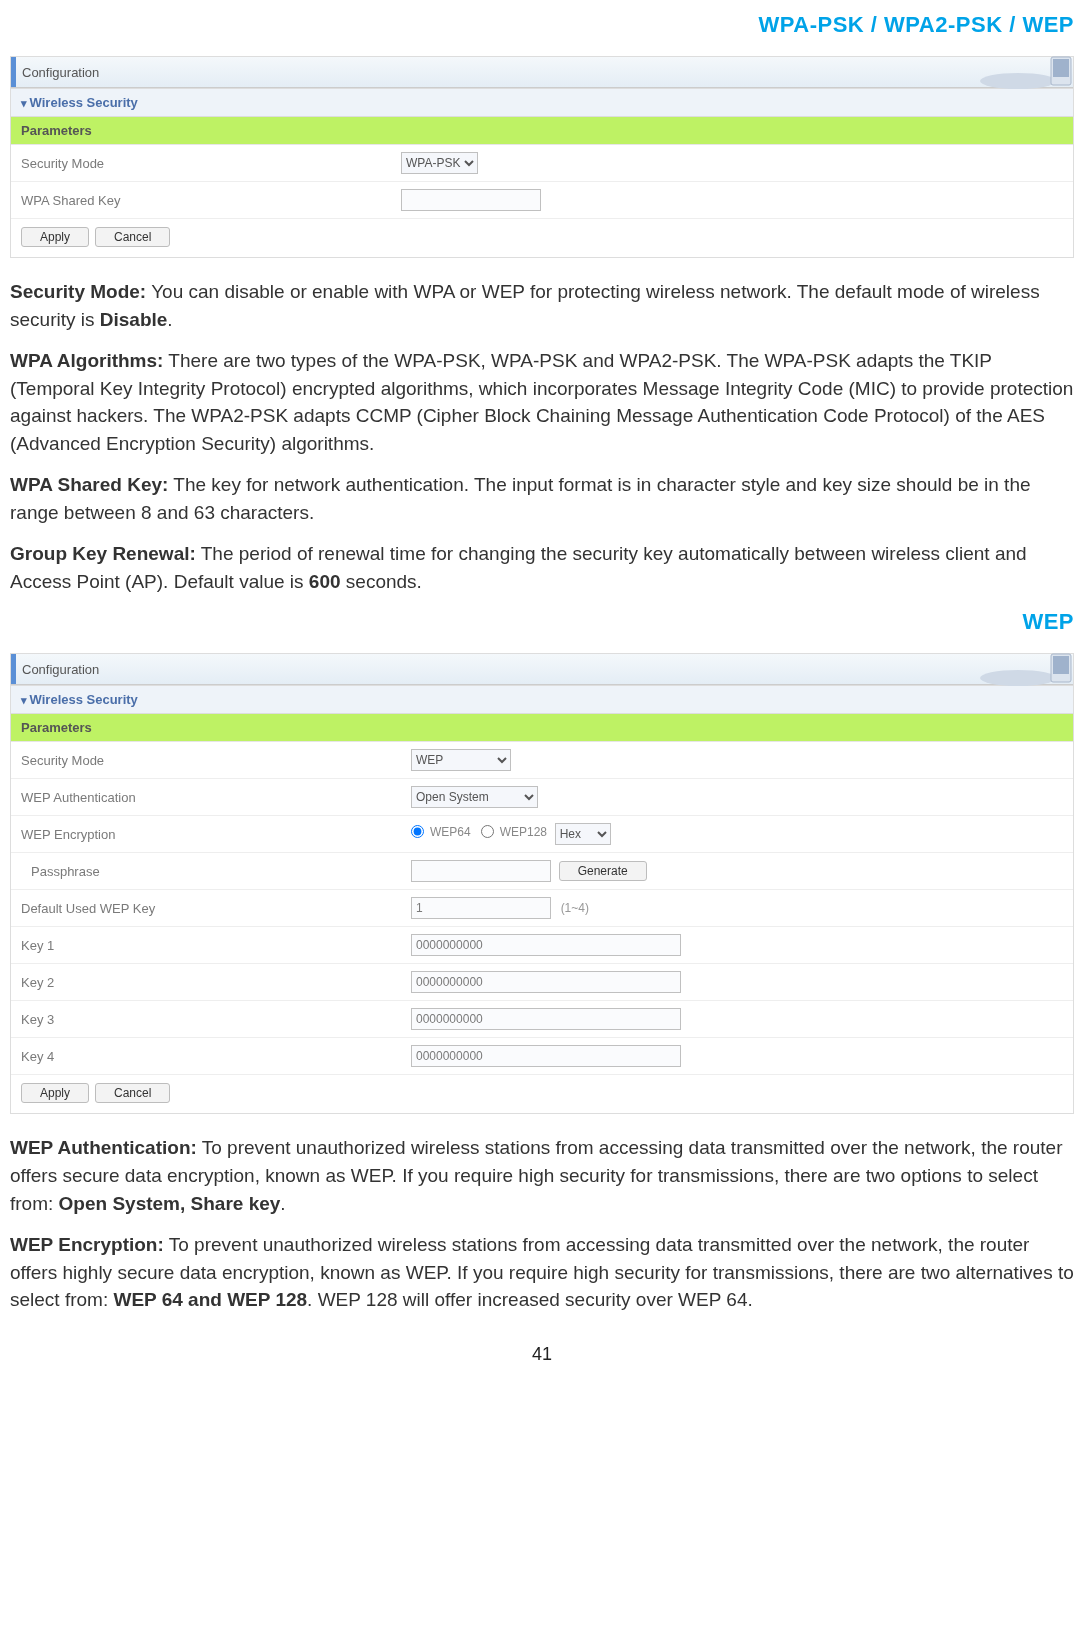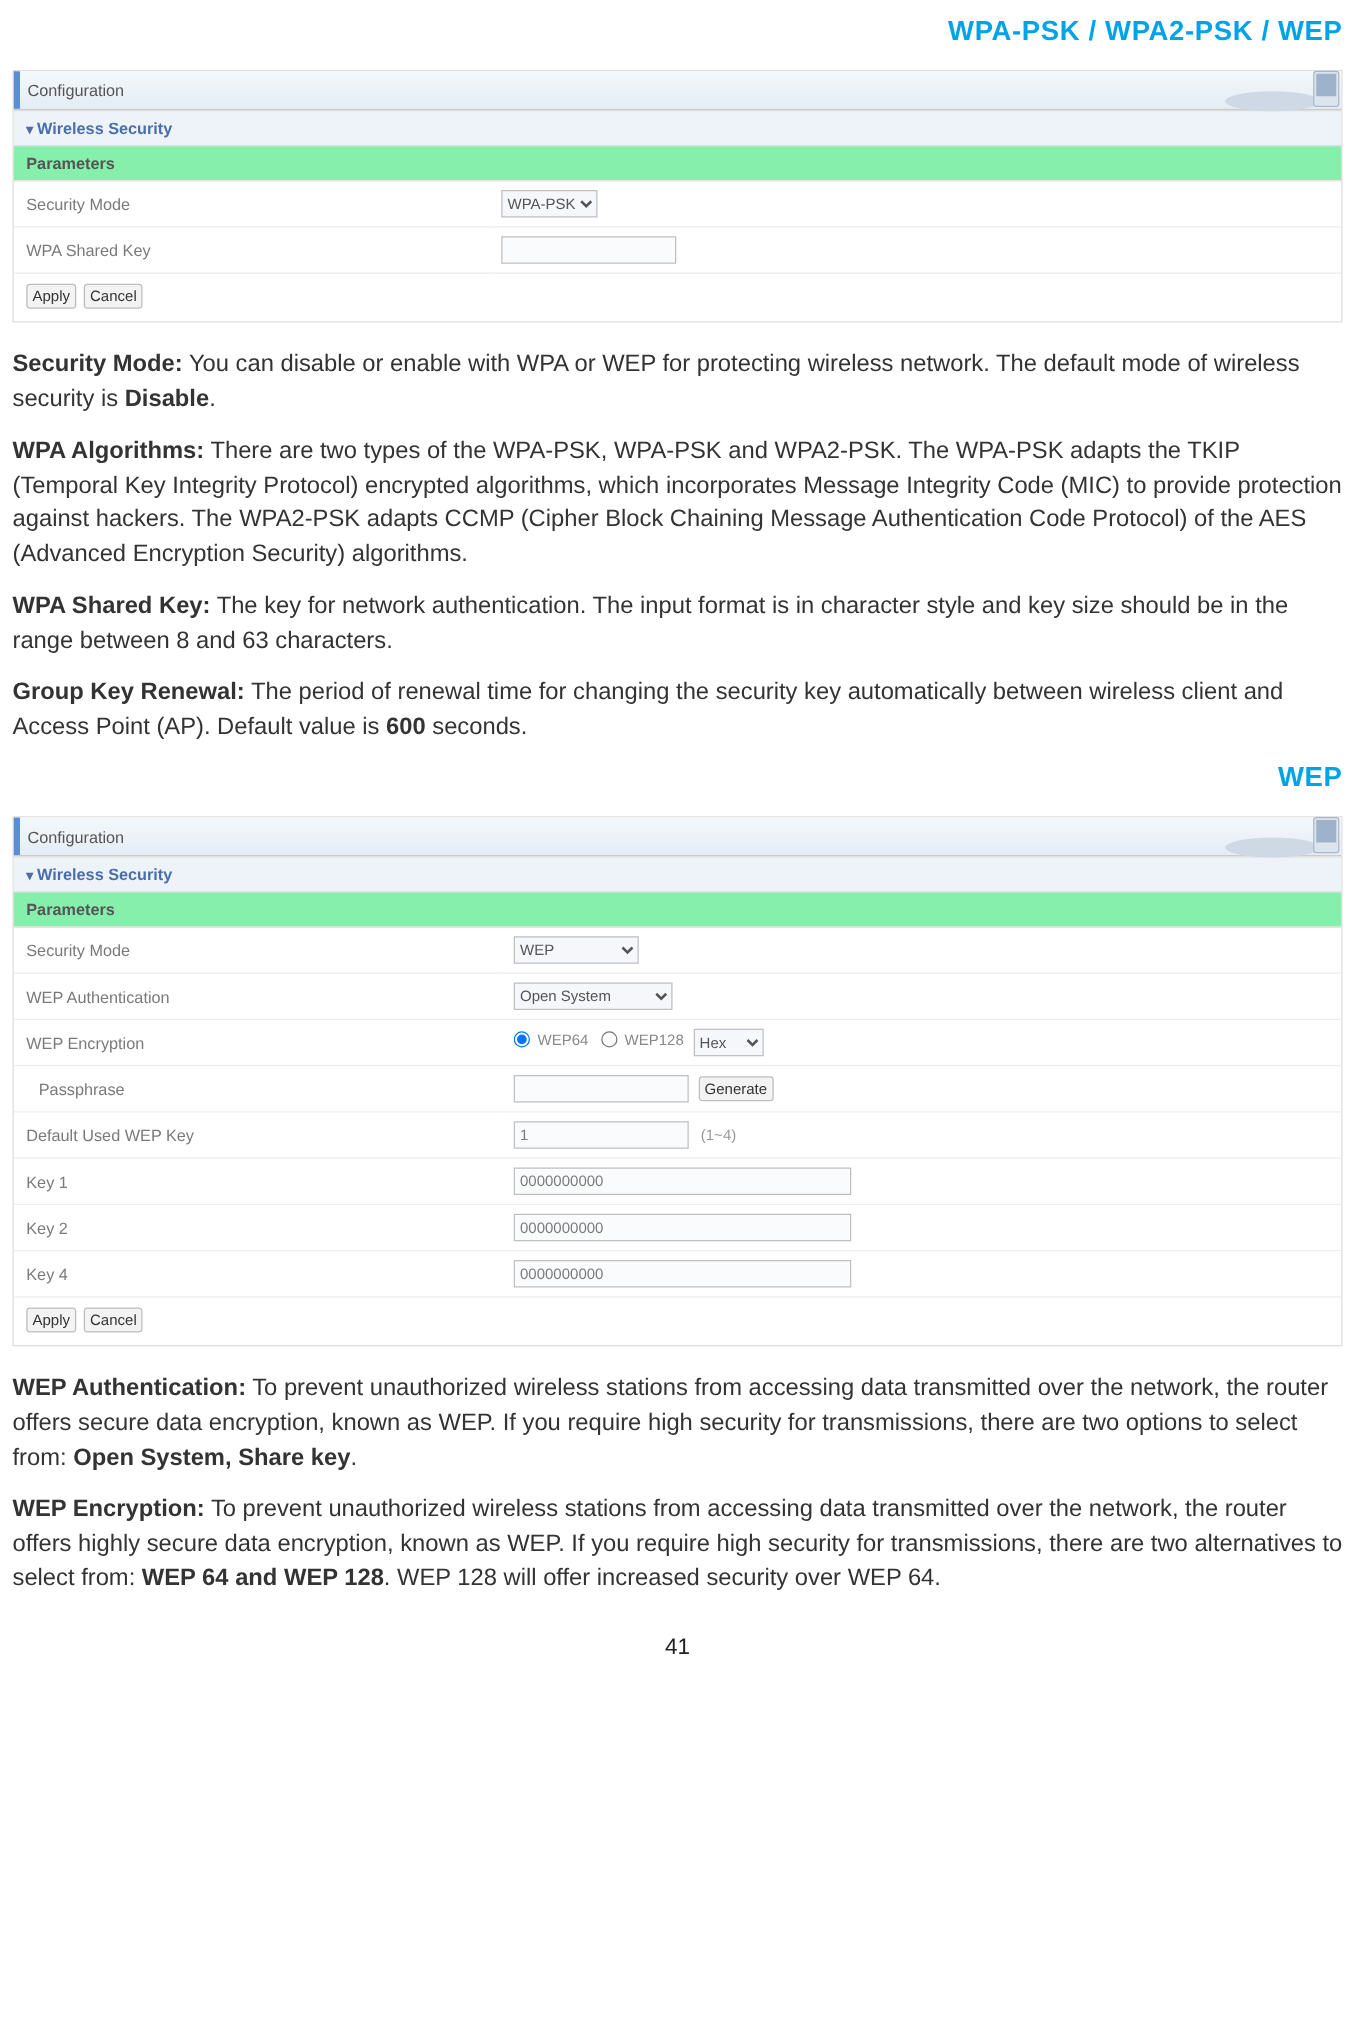--- a/index.html
+++ b/index.html
@@ -13,28 +13,28 @@
   }
   h2.section-title { color:#00a3e8; font-size:22px; font-weight:bold; margin:12px 0 18px 0; letter-spacing:0.5px;text-align:right;}
   .config-panel { border:1px solid #ddd; margin-bottom:20px; background:#fff; position:relative;}
   .config-tab { background:linear-gradient(#f4f8fb,#e4edf5); border-bottom:1px solid #ccc; display:flex; align-items:center; height:30px;}
   .config-tab .bar { width:5px; height:30px; background:#5a8fd6; margin-right:6px;}
   .config-tab .tab-label { color:#555; font-size:13px;}
   .corner-img { position:absolute; right:0; top:-4px; width:140px; height:38px; display:flex; align-items:flex-end; justify-content:flex-end; gap:2px; overflow:hidden;}
   .corner-img svg { display:block; }
   .section-header { background:#eef3f9; color:#4a6ea9; font-size:13px; font-weight:bold; padding:6px 10px; border-bottom:1px solid #ddd; border-top:1px solid #ddd;}
   .section-header::before { content:"▾ "; color:#4a6ea9; font-size:11px;}
-  .sub-header { background:#86efac; color:#555; font-size:13px; font-weight:bold; padding:6px 10px; border-bottom:1px solid #e6e6e6;}
+  .sub-header { background:#bef264; color:#555; font-size:13px; font-weight:bold; padding:6px 10px; border-bottom:1px solid #e6e6e6;}
   table.form { width:100%; border-collapse:collapse; font-size:13px; color:#7a7a7a;}
   table.form td { border-bottom:1px solid #eee; padding:5px 10px; height:26px; vertical-align:middle;}
   table.form td.label { width:360px; }
   table.form td.indent { padding-left:20px; }
   input[type=text].fld { border:1px solid #c0c0c0; background:#fafbfd; height:20px; font-size:12px; padding:0 4px; color:#7a7a7a;}
   select.fld { border:1px solid #c0c0c0; background:#f5f7fb; height:22px; font-size:12px; color:#555;}
-  button.btn { border:1px solid #bdbdbd; background:#f3f3f3; border-radius:3px; font-size:12px; padding:2px 4px; color:#333; cursor:pointer;}
+  button.btn { border:1px solid #bdbdbd; background:#f3f3f3; border-radius:3px; font-size:12px; padding:2px 18px; color:#333; cursor:pointer;}
   .button-row { padding:8px 10px 10px 10px; display:flex; gap:6px;}
   .hint { font-size:12px; color:#666; padding:6px 10px; border-bottom:1px solid #eee;}
   p.body { margin:14px 0; line-height:1.45; color:#333;}
   .bold { font-weight:bold;margin-top:38px;}
   .page-num { text-align:center; font-size:18px; margin-top:30px;}
   .radio-group { display:inline-flex; align-items:center; gap:4px; font-size:12px; color:#888;}
   .radio-group input { margin:0 2px 0 0;}
   .suffix { font-size:12px; color:#999; margin-left:6px;}
 </style>
 </head>
@@ -145,20 +145,24 @@
     </tr>
     <tr>
       <td class="label">Key 1</td>
       <td><input type="text" class="fld" style="width: 260px;" value="0000000000"></td>
     </tr>
     <tr>
       <td class="label">Key 2</td>
       <td><input type="text" class="fld" style="width: 260px;" value="0000000000"></td>
     </tr>
     <tr>
+      <td class="label">Key 3</td>
+      <td><input type="text" class="fld" style="width: 260px;" value="0000000000"></td>
+    </tr>
+    <tr>
       <td class="label">Key 4</td>
       <td><input type="text" class="fld" style="width: 260px;" value="0000000000"></td>
     </tr>
   </tbody>
     </table>
   <div class="button-row">
     <button class="btn">Apply</button>
     <button class="btn">Cancel</button>
   </div>
 </div>

